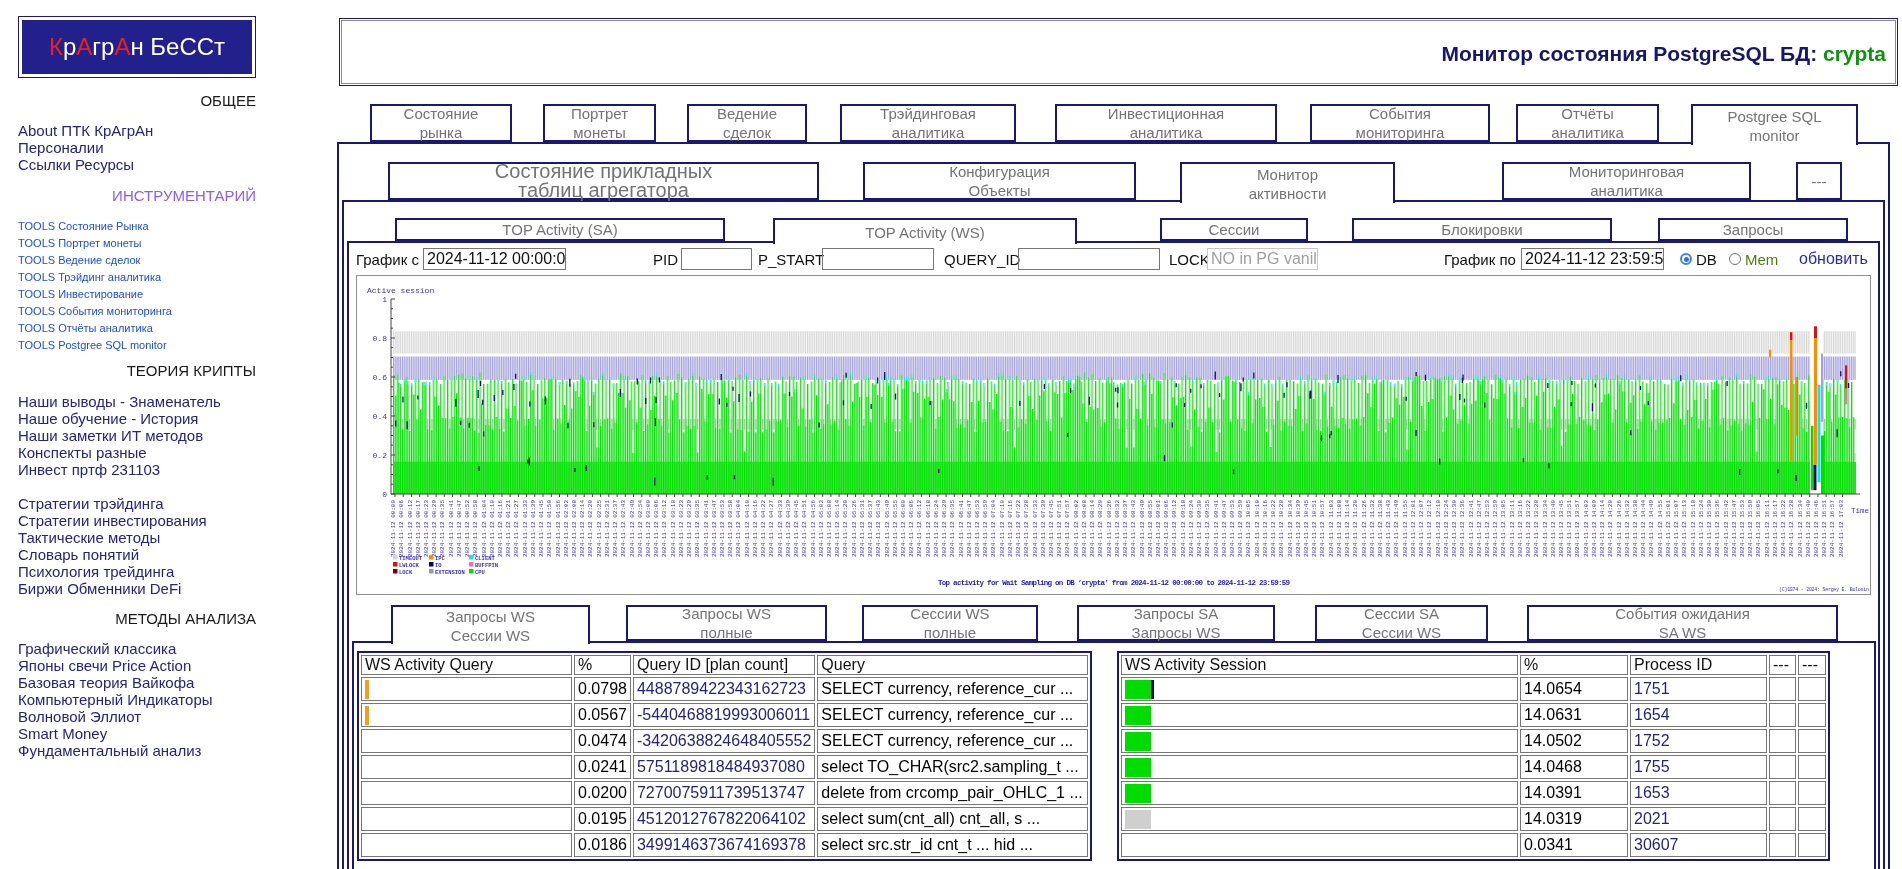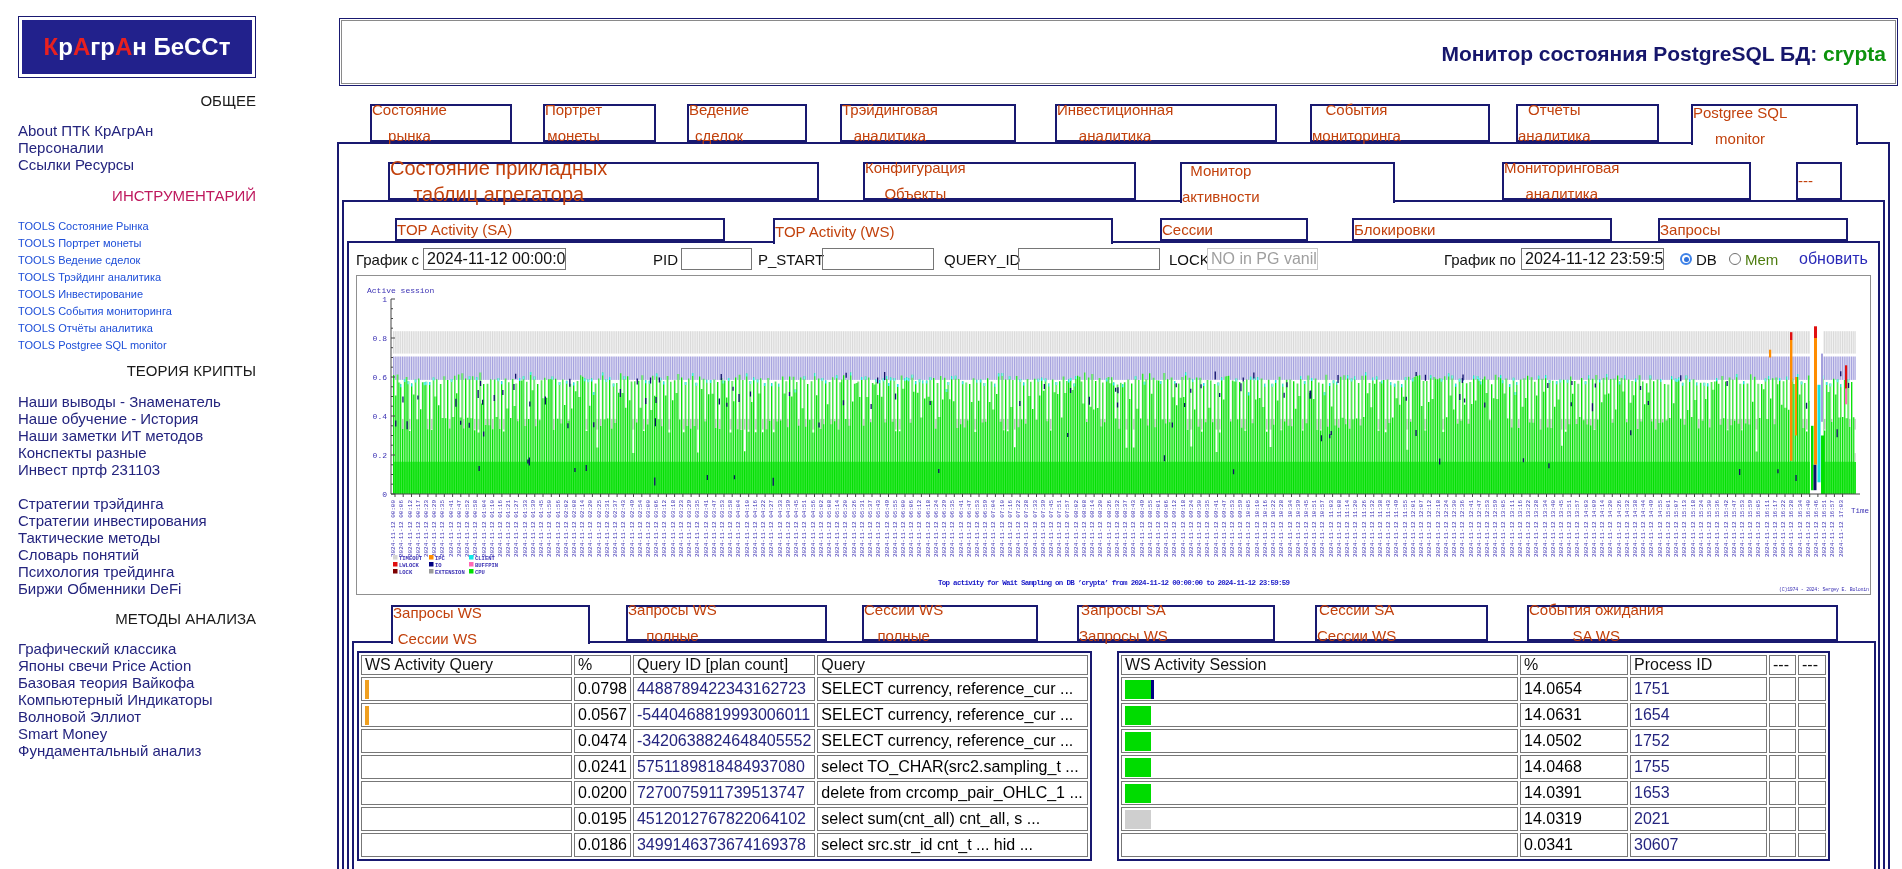--- a/index.html
+++ b/index.html
@@ -1,37 +1,37 @@
 <!DOCTYPE html>
 <html><head><meta charset="utf-8">
 <style>
 * { margin:0; padding:0 }
 html,body { width:1902px; height:869px; background:#fff; font-family:"Liberation Sans",sans-serif; overflow:hidden; position:relative }
-.tab { position:absolute; border:2px solid #191970; background:#fff; color:#c2410c;
-       display:flex; align-items:center; text-align:center;
-       line-height:26px; box-sizing:border-box; z-index:2 }
+.tab { position:absolute; border:2px solid #191970; background:#fff; color:#737373;
+       display:flex; align-items:center; justify-content:center; text-align:center;
+       line-height:19px; box-sizing:border-box; z-index:2 }
 
 table.t { position:absolute; border:2px solid #191970; border-spacing:2px; background:#fff; z-index:4 }
 table.t td { border:1px solid #777; font-size:16px; padding:0 3px; height:22px; overflow:hidden; white-space:nowrap; box-sizing:content-box }
 table.t tr.h td { height:18px; color:#111 }
 td.pr { text-align:right }
 a.q { color:#24247e; text-decoration:none }
 
 </style></head>
 <body>
 <div style="position:absolute;left:18px;top:16px;width:236px;height:60px;border:1px solid #191970;background:#fff">
-    <div style="position:absolute;left:3px;top:3px;right:3px;bottom:3px;background:#22218c;color:#fff;font-weight:bold;font-size:24px;text-align:center;line-height:54px"><span style="color:#e82020">К</span>р<span style="color:#e82020">А</span>гр<span style="color:#e82020">А</span>н БеССт</div>
+    <div style="position:absolute;left:3px;top:3px;right:3px;bottom:3px;background:#22218c;color:#fff;font-weight:normal;font-size:24px;text-align:center;line-height:54px"><span style="color:#e82020">К</span>р<span style="color:#e82020">А</span>гр<span style="color:#e82020">А</span>н БеССт</div>
   </div>
 <div style="position:absolute;left:0;top:92px;width:256px;text-align:right;font-size:15px;color:#1a1a1a">ОБЩЕЕ</div>
 <div style="position:absolute;left:18px;top:122px;font-size:15px;line-height:17px;color:#24247e">
     <div>About ПТК КрАгрАн</div>
     <div>Персоналии</div>
     <div>Ссылки Ресурсы</div>
   </div>
-<div style="position:absolute;left:0;top:187px;width:256px;text-align:right;font-size:15px;color:#be185d">ИНСТРУМЕНТАРИЙ</div>
+<div style="position:absolute;left:0;top:187px;width:256px;text-align:right;font-size:15px;color:#8b5cf6">ИНСТРУМЕНТАРИЙ</div>
 <div style="position:absolute;left:18px;top:218px;font-size:11px;line-height:17px;color:#1d4ed8">
     <div>TOOLS Состояние Рынка</div>
     <div>TOOLS Портрет монеты</div>
     <div>TOOLS Ведение сделок</div>
     <div>TOOLS Трэйдинг аналитика</div>
     <div>TOOLS Инвестирование</div>
     <div>TOOLS События мониторинга</div>
     <div>TOOLS Отчёты аналитика</div>
     <div>TOOLS Postgree SQL monitor</div>
   </div>
@@ -104,21 +104,21 @@
   </div>
 <div class="tab" style="left:1502px;top:162px;width:249px;height:38px;font-size:15px">
     <span>Мониторинговая<br>аналитика</span>
   </div>
 <div class="tab" style="left:1796px;top:162px;width:46px;height:38px;font-size:15px">
     <span>---</span>
   </div>
 <div class="tab" style="left:395px;top:218px;width:330px;height:23px;font-size:15px">
     <span>TOP Activity (SA)</span>
   </div>
-<div class="tab" style="left:773px;top:218px;width:340px;height:26px;border-bottom:none;z-index:5;font-size:15px">
+<div class="tab" style="left:773px;top:218px;width:304px;height:26px;border-bottom:none;z-index:5;font-size:15px">
     <span>TOP Activity (WS)</span>
   </div>
 <div class="tab" style="left:1160px;top:218px;width:148px;height:23px;font-size:15px">
     <span>Сессии</span>
   </div>
 <div class="tab" style="left:1352px;top:218px;width:260px;height:23px;font-size:15px">
     <span>Блокировки</span>
   </div>
 <div class="tab" style="left:1658px;top:218px;width:190px;height:23px;font-size:15px">
     <span>Запросы</span>

